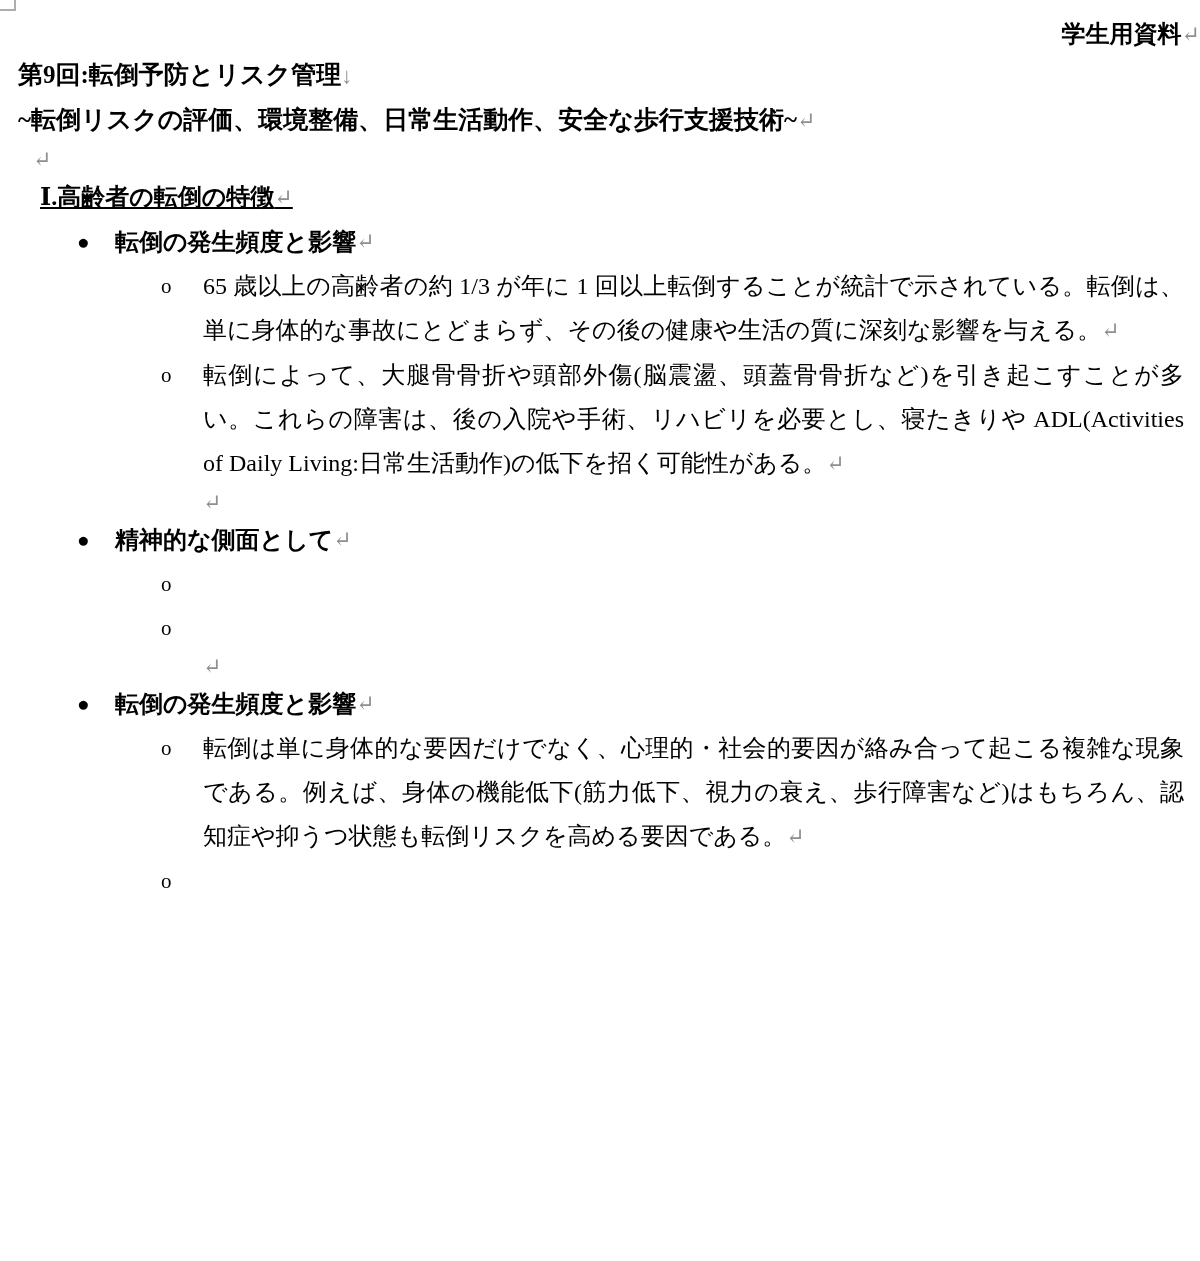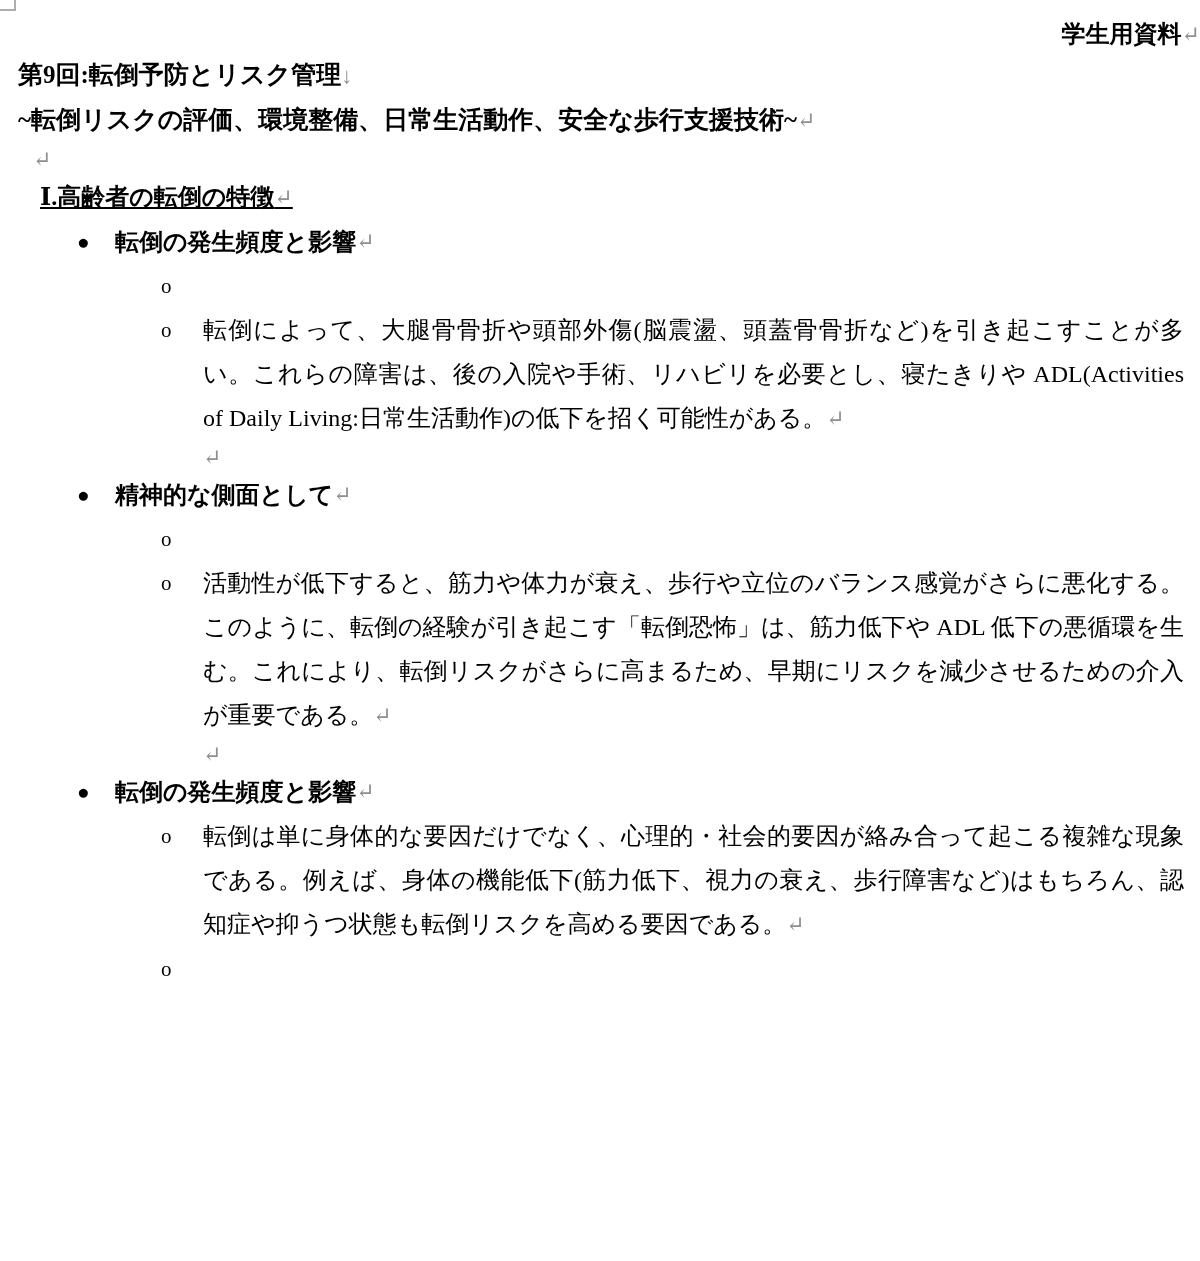--- a/index.html
+++ b/index.html
@@ -81,40 +81,40 @@
     <span>Ⅰ.高齢者の転倒の特徴</span><span class="mark">↵</span>
   </div>
 
   <div class="b1-row">
     <span class="b1-marker">●</span>
     <span>転倒の発生頻度と影響</span>
       <span class="mark">↵</span>
   </div>
   <div class="li2">
     <span class="b2-marker">o</span>
+    <span class="li2-text"><span>65 歳以上の高齢者の約 1/3 が年に 1 回以上転倒することが統計で示されている。転倒は、単に身体的な事故にとどまらず、その後の健康や生活の質に深刻な影響を与える。</span><span class="mark">↵</span></span>
   </div>
   <div class="li2">
     <span class="b2-marker">o</span>
     <span class="li2-text"><span>転倒によって、大腿骨骨折や頭部外傷(脳震盪、頭蓋骨骨折など)を引き起こすことが多い。これらの障害は、後の入院や手術、リハビリを必要とし、寝たきりや ADL(Activities of Daily Living:日常生活動作)の低下を招く可能性がある。</span><span class="mark">↵</span></span>
   </div>
   <div class="empty-row indent">
     <span class="mark">↵</span>
   </div>
 
   <div class="b1-row">
     <span class="b1-marker">●</span>
     <span>精神的な側面として</span>
       <span class="mark">↵</span>
   </div>
   <div class="li2">
     <span class="b2-marker">o</span>
   </div>
   <div class="li2">
     <span class="b2-marker">o</span>
-    <span class="li2-text"><span>活動性が低下すると、筋力や体力が衰え、歩行や立位のバランス感覚がさらに悪化する。このように、転倒の経験が引き起こす「転倒恐怖」は、筋力低下や ADL 低下の悪循環を生む。これにより、転倒リスクがさらに高まるため、早期にリスクを減少させるための介入が重要である。</span><span class="mark">↵</span></span>
   </div>
   <div class="empty-row indent">
     <span class="mark">↵</span>
   </div>
 
   <div class="b1-row">
     <span class="b1-marker">●</span>
     <span>転倒の発生頻度と影響</span>
       <span class="mark">↵</span>
   </div>

